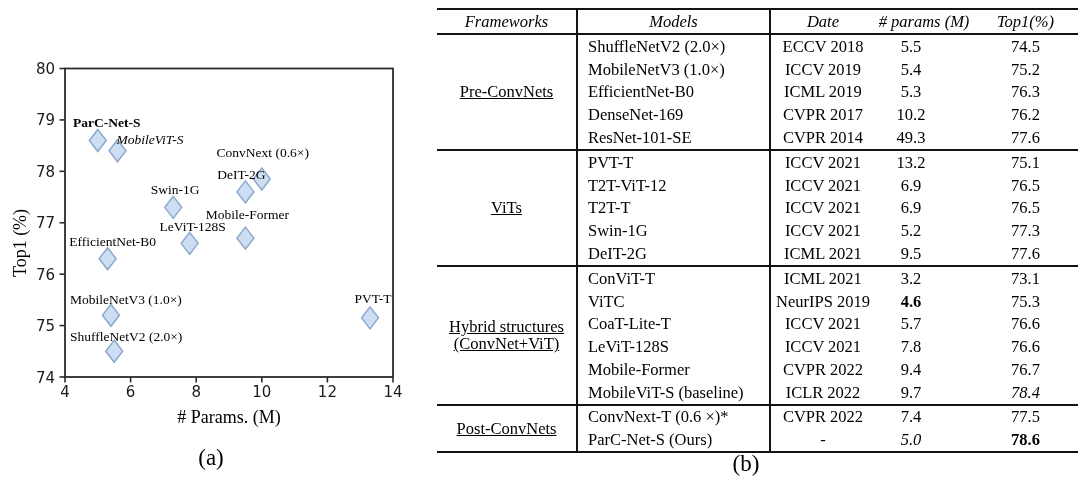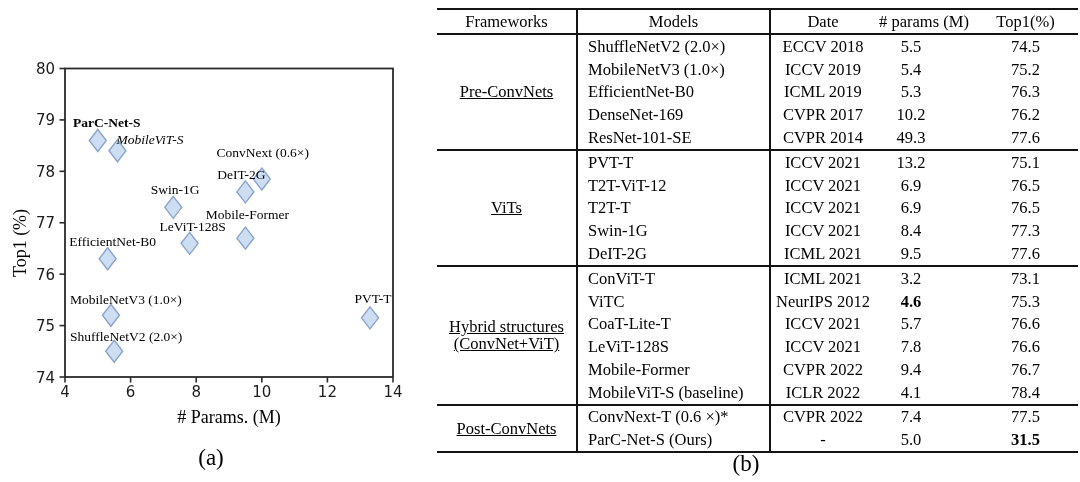--- a/index.html
+++ b/index.html
@@ -11,28 +11,28 @@
   .tick-label{font-family:"DejaVu Sans",sans-serif;font-size:15px;fill:#1c1c1c;}
   .axis-label{font-family:"Liberation Serif",serif;font-size:18px;fill:#000;}
   .pt-label{font-family:"Liberation Serif",serif;font-size:13.5px;fill:#000;}
   .caption{position:absolute;font-size:23px;color:#000;transform:translateX(-50%);}
   
   #cmp-table{position:absolute;left:437px;top:8px;border-collapse:collapse;table-layout:fixed;
              width:641px;font-family:"Liberation Serif",serif;font-size:16.5px;color:#000;
              border-top:2px solid #141414;border-bottom:2px solid #141414;}
   #cmp-table th{font-weight:normal;height:23px;padding:0;text-align:center;}
   #cmp-table td{height:22.8px;padding:0;text-align:center;line-height:1.05;}
-  #cmp-table thead tr{border-bottom:2px solid #141414;}
+  #cmp-table thead tr{border-bottom:2px solid #141414;font-style:italic;}
   #cmp-table tr.group-start td{border-top:2px solid #141414;}
   #cmp-table .v1{border-right:2px solid #141414;}
   #cmp-table td.model{text-align:left;padding-left:10px;white-space:nowrap;}
   #cmp-table td.fw{white-space:pre-line;text-decoration:underline;}
   #cmp-table td.params{padding-right:26px;}
   .b{font-weight:bold;margin-top:15px;}
-  .i{}
+  .i{font-style:italic;}
 </style>
 </head>
 <body>
 
 <div id="page">
 
   <div id="plot-wrap">
     <svg id="scatter-svg" width="440" height="482" viewBox="0 0 440 482">
       <rect id="plot-box" x="65" y="68.5" width="328" height="308.5" fill="none" stroke="#2b2b2b" stroke-width="1.8"></rect>
       <g id="ticks">
@@ -157,40 +157,40 @@
         </tr>
         <tr>
           <td class="model v1">T2T-T</td>
           <td class="date">ICCV 2021</td>
           <td class="params">6.9</td>
           <td class="top1">76.5</td>
         </tr>
         <tr>
           <td class="model v1">Swin-1G</td>
           <td class="date">ICCV 2021</td>
-          <td class="params">8.4</td>
+          <td class="params">5.2</td>
           <td class="top1">77.3</td>
         </tr>
         <tr>
           <td class="model v1">DeIT-2G</td>
           <td class="date">ICML 2021</td>
           <td class="params">9.5</td>
           <td class="top1">77.6</td>
         </tr>
         <tr class="group-start">
           <td rowspan="6" class="fw v1">Hybrid structures
 (ConvNet+ViT)</td>
           <td class="model v1">ConViT-T</td>
           <td class="date">ICML 2021</td>
           <td class="params">3.2</td>
           <td class="top1">73.1</td>
         </tr>
         <tr>
           <td class="model v1">ViTC</td>
-          <td class="date">NeurIPS 2012</td>
+          <td class="date">NeurIPS 2019</td>
           <td class="params b">4.6</td>
           <td class="top1">75.3</td>
         </tr>
         <tr>
           <td class="model v1">CoaT-Lite-T</td>
           <td class="date">ICCV 2021</td>
           <td class="params">5.7</td>
           <td class="top1">76.6</td>
         </tr>
         <tr>
@@ -201,33 +201,33 @@
         </tr>
         <tr>
           <td class="model v1">Mobile-Former</td>
           <td class="date">CVPR 2022</td>
           <td class="params">9.4</td>
           <td class="top1">76.7</td>
         </tr>
         <tr>
           <td class="model v1">MobileViT-S (baseline)</td>
           <td class="date">ICLR 2022</td>
-          <td class="params">4.1</td>
+          <td class="params">9.7</td>
           <td class="top1 i">78.4</td>
         </tr>
         <tr class="group-start">
           <td rowspan="2" class="fw v1">Post-ConvNets</td>
           <td class="model v1">ConvNext-T (0.6 ×)*</td>
           <td class="date">CVPR 2022</td>
           <td class="params">7.4</td>
           <td class="top1">77.5</td>
         </tr>
         <tr>
           <td class="model v1">ParC-Net-S  (Ours)</td>
           <td class="date">-</td>
           <td class="params i">5.0</td>
-          <td class="top1 b">31.5</td>
+          <td class="top1 b">78.6</td>
         </tr>
       </tbody>
   </table>
   <div class="caption" style="left:746px;top:451px;">(b)</div>
 
 </div>
 
 </body></html>

